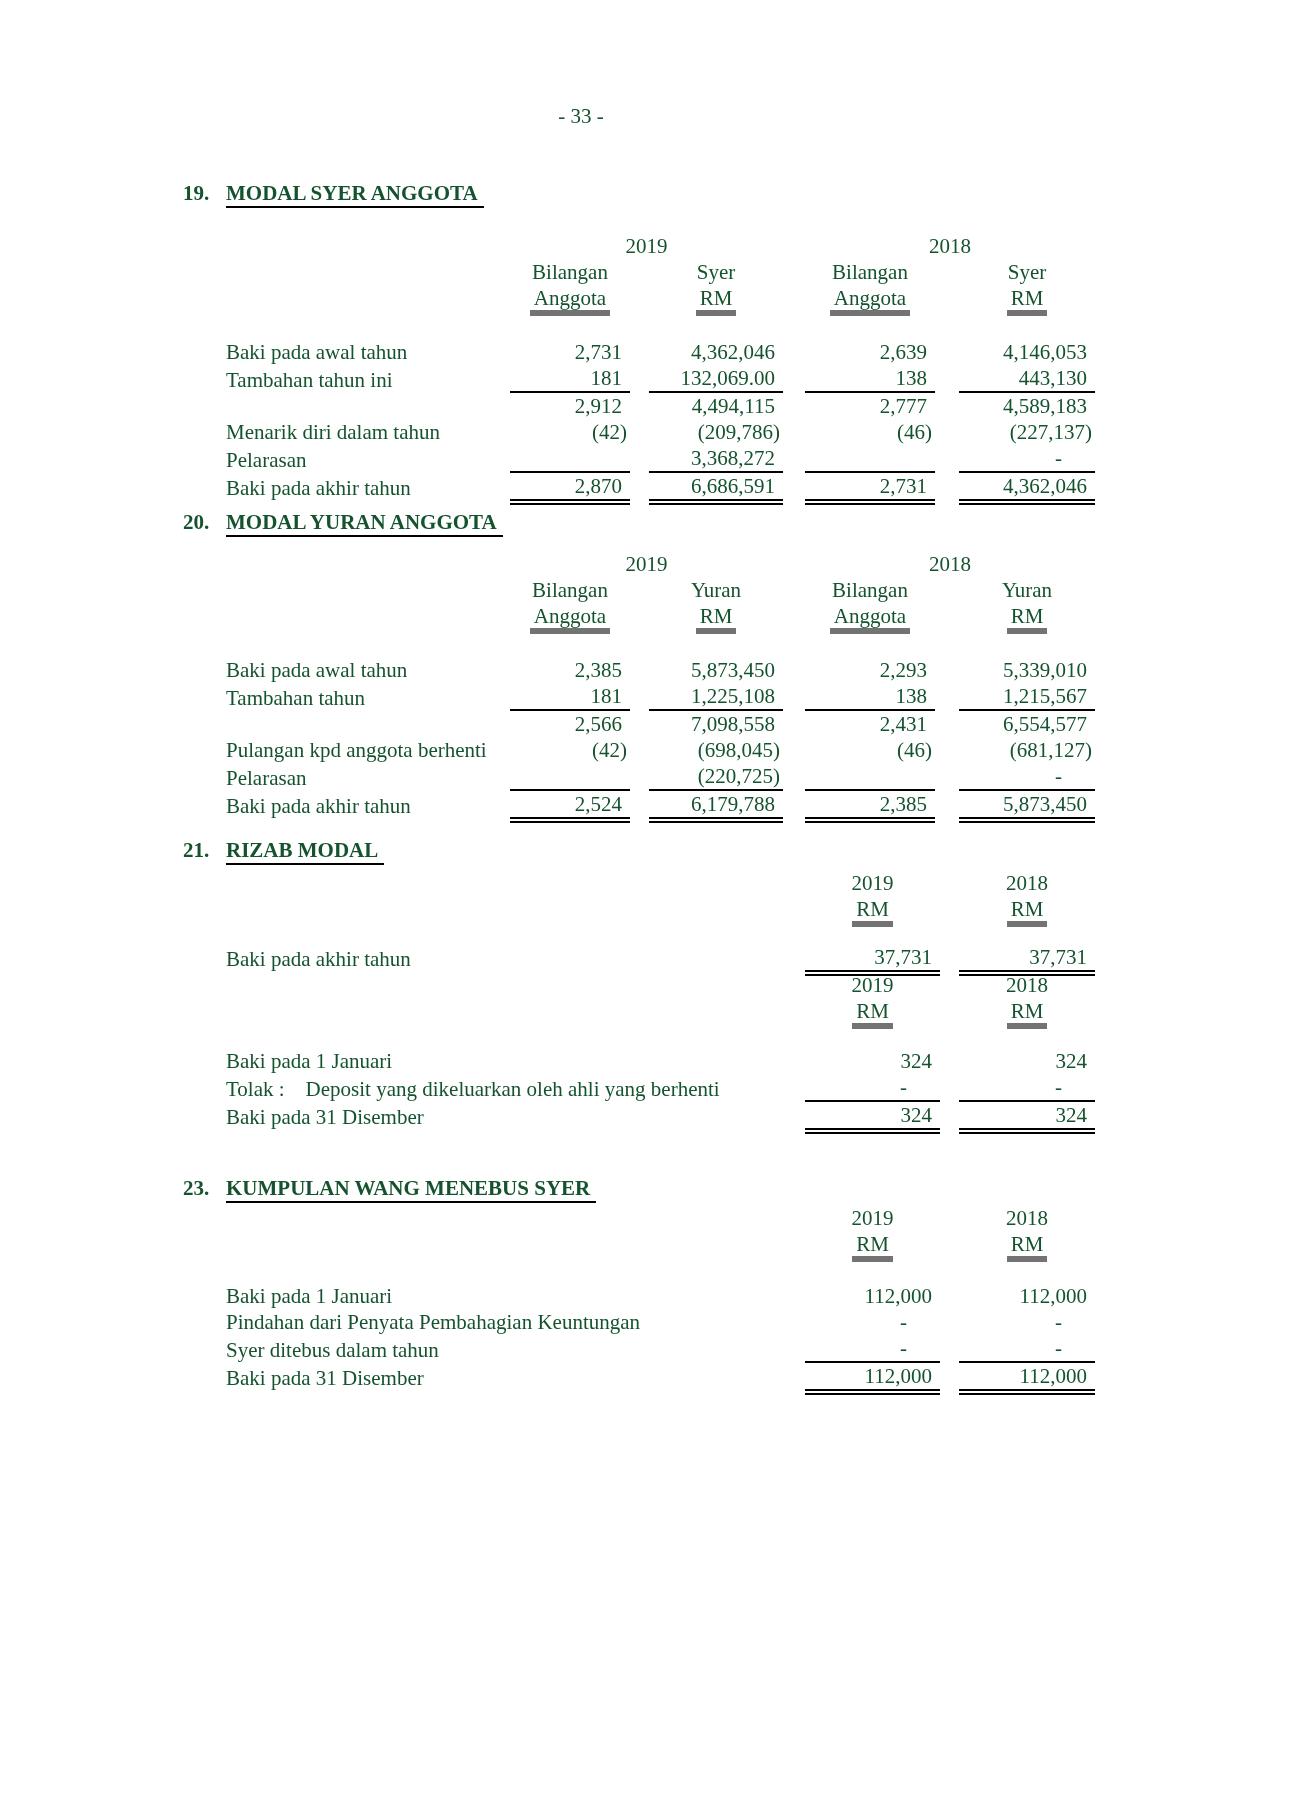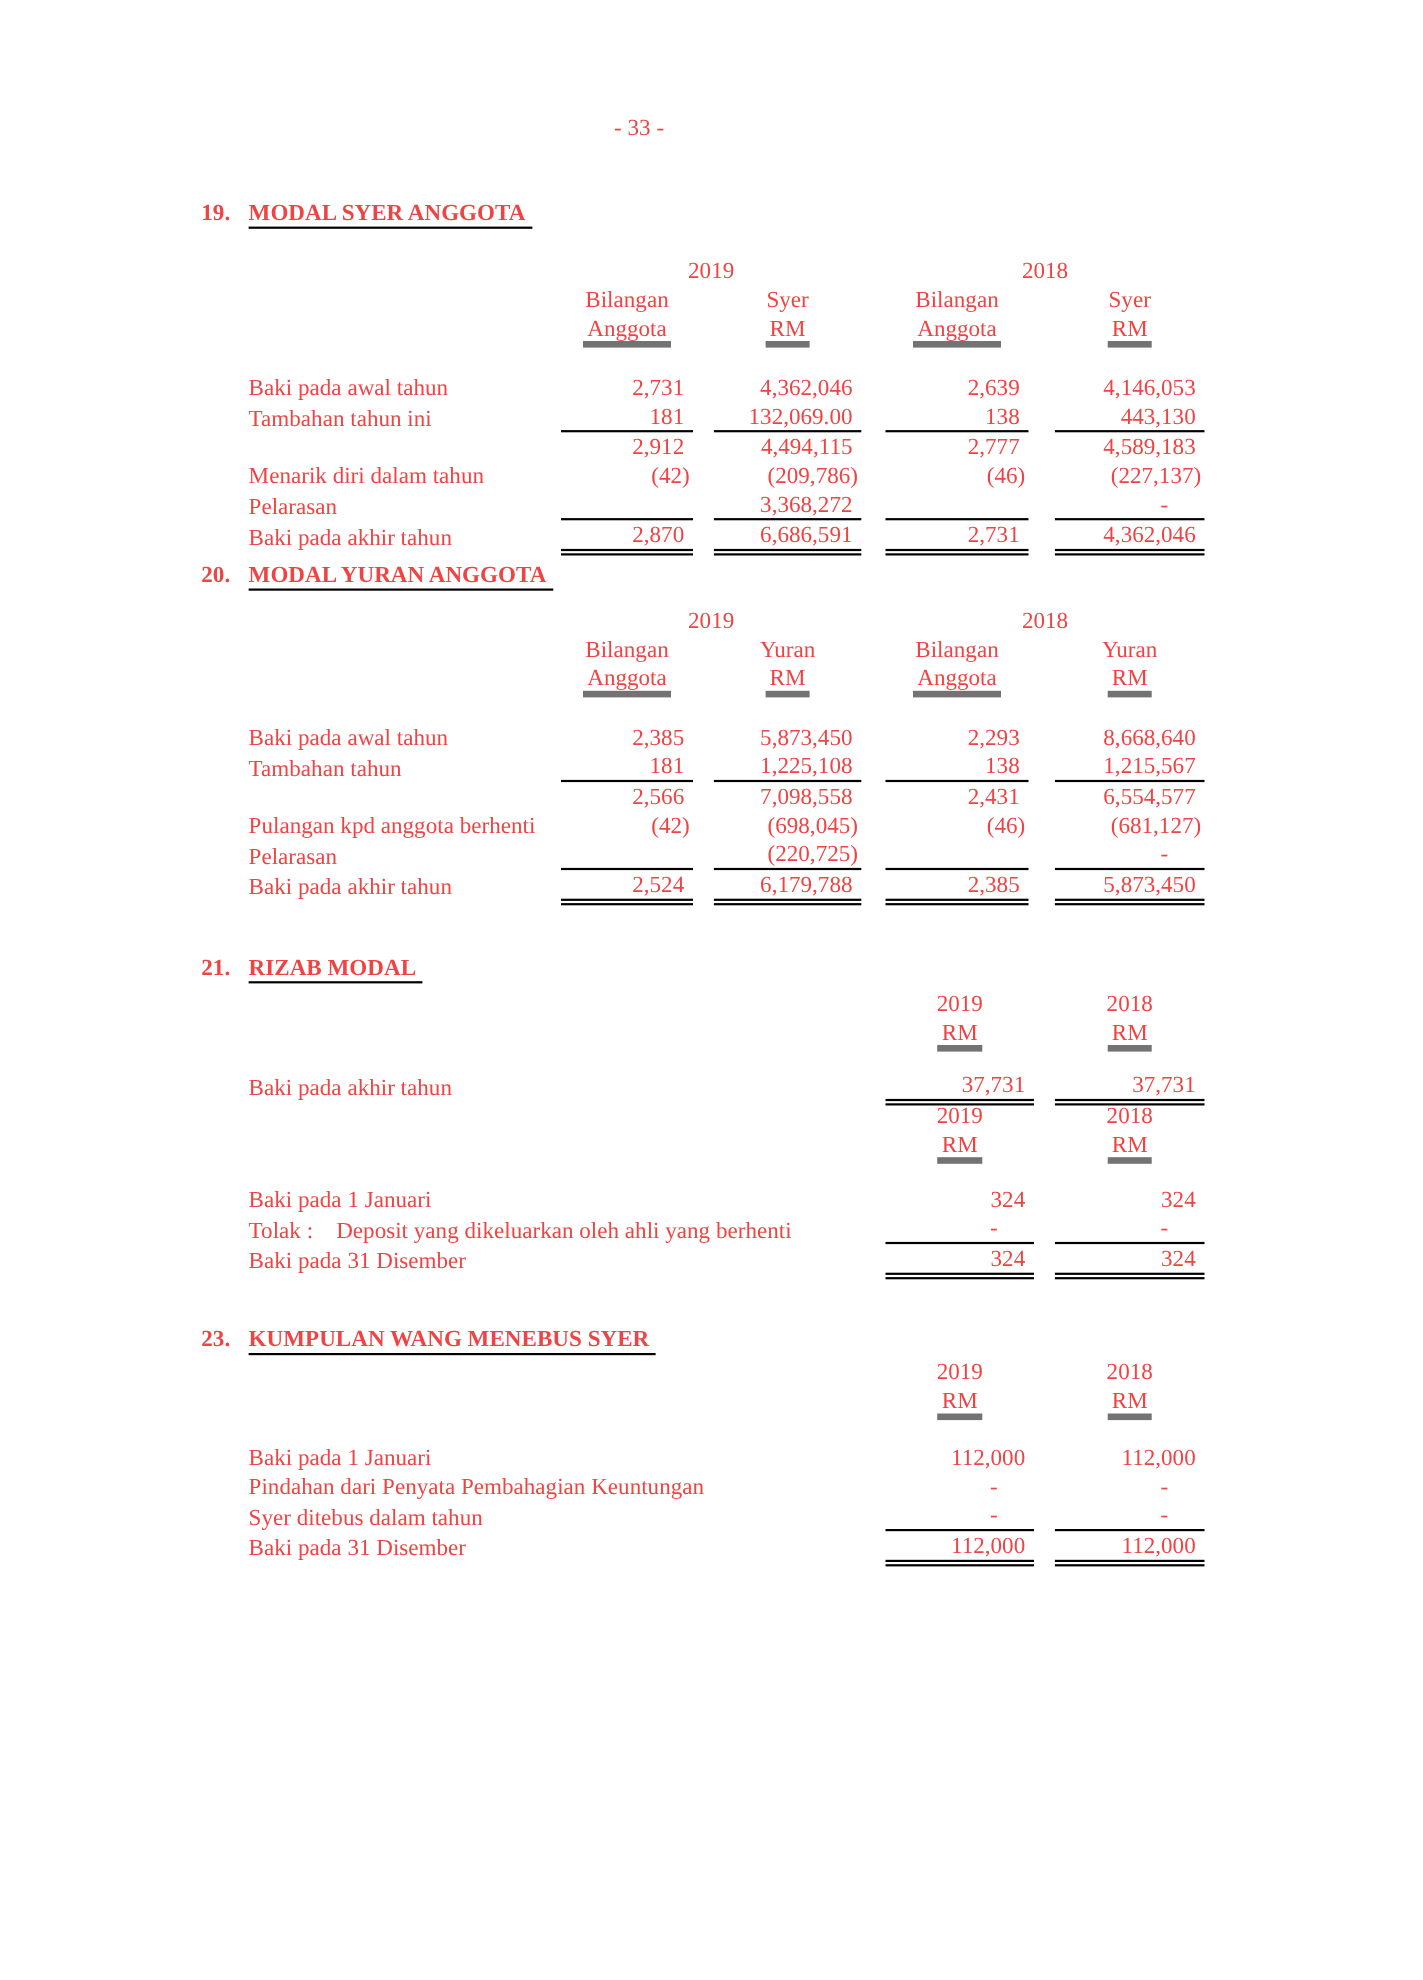--- a/index.html
+++ b/index.html
@@ -1,37 +1,37 @@
 <!DOCTYPE html>
 <html><head>
 <meta charset="utf-8">
 <style>
   html,body{margin:0;padding:0;background:#ffffff;}
   .page{
     position:relative;
     width:1294px;
     height:1800px;
     background:#ffffff;
-    color:#ef4444;
+    color:#14532d;
     font-family:"Liberation Serif","DejaVu Serif",serif;
     font-size:21px;
     line-height:26px;
     box-sizing:border-box;
     padding-top:103px;
     overflow:hidden;
   }
   .pagenum{width:1162px;text-align:center;margin-bottom:51px;}
 
   .heading{padding-left:183px;font-weight:bold;}
   .heading .no{display:inline-block;width:43px;}
   .heading .title{border-bottom:2px solid #000;padding:0 6px 1px 0;}
 
   .sec19 .heading{margin-bottom:27px;}
   .sec20 .heading{margin-top:8px;margin-bottom:16px;}
-  .sec21 .heading{margin-top:47px;margin-bottom:7px;}
+  .sec21 .heading{margin-top:18px;margin-bottom:7px;}
   .sec22 .heading{margin-top:55px;margin-bottom:2px;}
   .sec23 .heading{margin-top:45px;margin-bottom:4px;}
 
   table{border-collapse:separate;border-spacing:0;margin-left:226px;table-layout:fixed;font-family:Liberation Serif, serif;}
   td{padding:0;vertical-align:bottom;height:26px;overflow:visible;}
   .c{text-align:center;}
   .lbl{white-space:pre-wrap;}
   .num{text-align:right;padding-right:8px;}
   .neg{padding-right:3px;}
   .dash{padding-right:33px;}
@@ -206,21 +206,21 @@
             <td colspan="8"></td>
           </tr>
       <tr>
         <td class="lbl">Baki pada awal tahun</td>
         <td class="num">2,385</td>
         <td></td>
         <td class="num">5,873,450</td>
         <td></td>
         <td class="num">2,293</td>
         <td></td>
-        <td class="num">8,668,640</td>
+        <td class="num">5,339,010</td>
       </tr>
       <tr>
         <td class="lbl">Tambahan tahun</td>
         <td class="num u1">181</td>
         <td></td>
         <td class="num u1">1,225,108</td>
         <td></td>
         <td class="num u1">138</td>
         <td></td>
         <td class="num u1">1,215,567</td>

